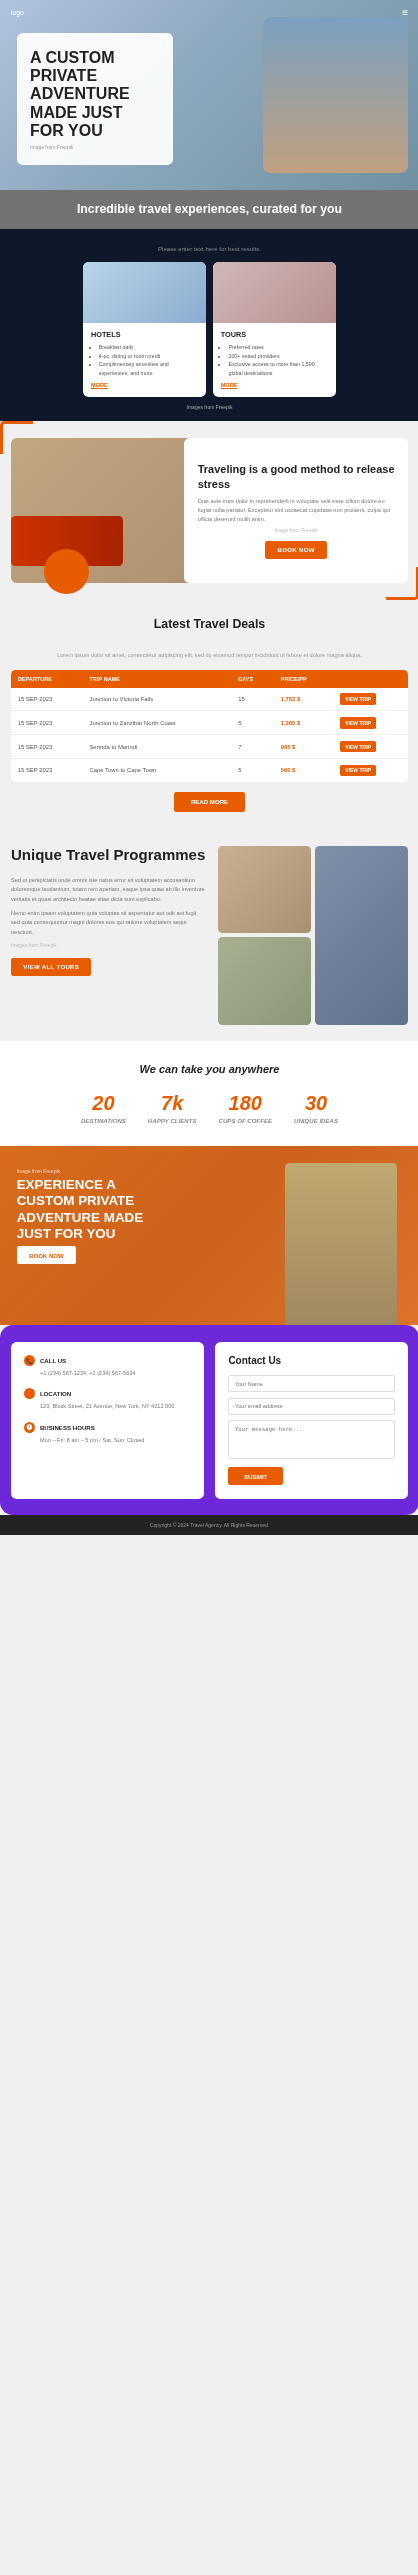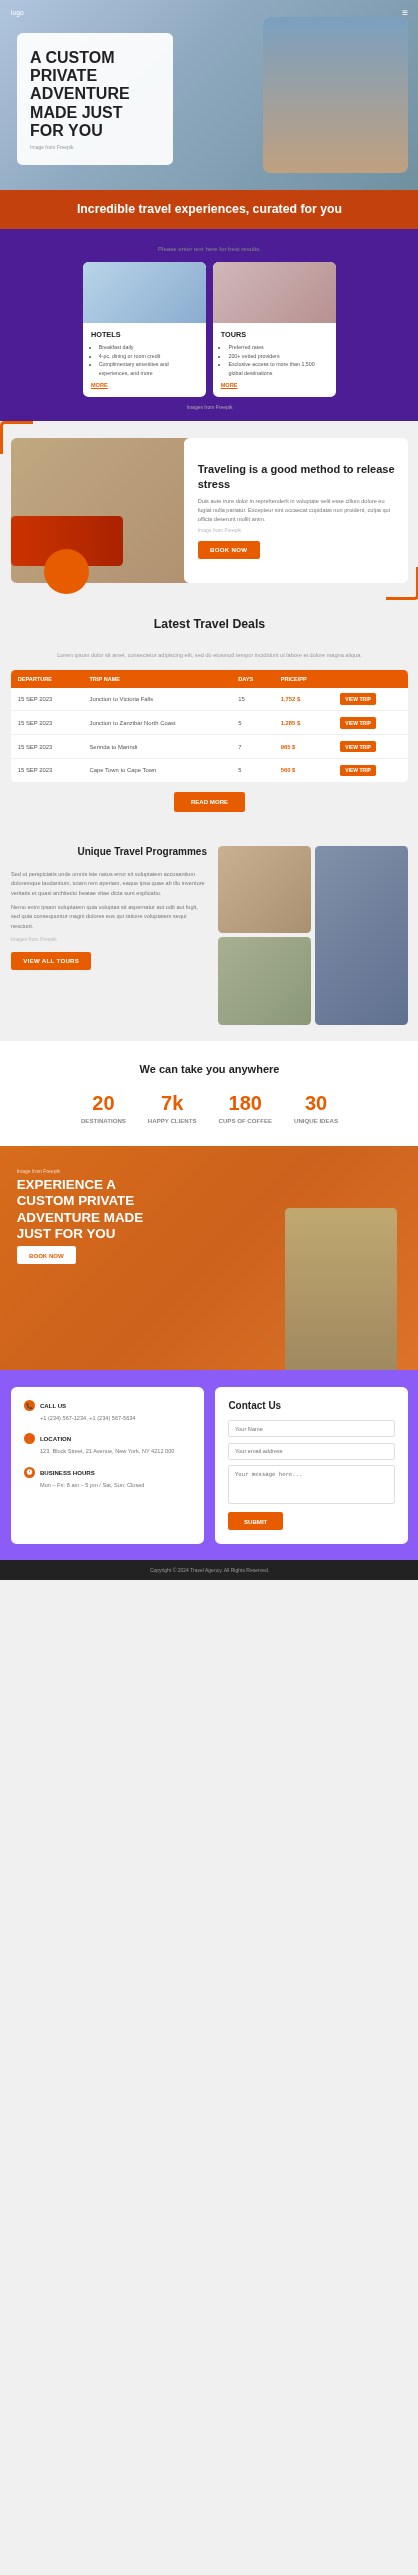--- a/index.html
+++ b/index.html
@@ -51,31 +51,31 @@
     .hero-people-fig {
       width: 100%;
       height: 100%;
       background: linear-gradient(180deg, #7aa0c0 0%, #c0a080 100%);
       border-radius: 6.7px;
       position: relative;
     }
 
     
     .orange-banner {
-      background: #c2410c;
+      background: #737373;
       color: #fff;
       text-align: center;
       padding: 12.3px 11px;
       font-size: 12.3px;
       font-weight: 700;
     }
 
     
     .cards-section {
-      background: #4c1d95;
+      background: #0f172a;
       padding: 16.7px 11px 11px;
     }
     .cards-subtitle { font-size: 6.1px; color: #888; text-align: center; margin-bottom: 10px; }
     .cards-row {
       display: flex;
       gap: 6.7px;
       justify-content: center;
     }
     .card {
       background: #fff;
@@ -141,20 +141,21 @@
     .stress-content {
       background: #fff;
       border-radius: 5.6px;
       padding: 15.6px 13.4px;
       margin-left: -16.7px;
       z-index: 3;
       flex: 1;
       display: flex;
       flex-direction: column;
       justify-content: center;
+      align-items: center;
     }
     .stress-title { font-size: 11px; font-weight: 700; color: #222; line-height: 1.3; margin-bottom: 5.6px; }
     .stress-text { font-size: 5.6px; color: #777; line-height: 1.6; margin-bottom: 3.3px; }
     .stress-credit { font-size: 5px; color: #bbb; margin-bottom: 7.8px; }
     .btn-orange {
       display: inline-block;
       background: #e85c00;
       color: #fff;
       font-size: 6.1px;
       font-weight: 700;
@@ -248,21 +249,21 @@
 
     
     .programs-section {
       background: #f0f0f0;
       padding: 16.7px 11px;
       display: flex;
       gap: 11px;
       align-items: flex-start;
     }
     .programs-left { flex: 1; }
-    .programs-title { font-size: 10px; font-weight: 900; color: #222; line-height: 1.2; margin-bottom: 12px; text-align: right; }
+    .programs-title { font-size: 15px; font-weight: 900; color: #222; line-height: 1.2; margin-bottom: 12px; }
     .programs-text { font-size: 5.6px; color: #777; line-height: 1.7; margin-bottom: 4.5px; }
     .programs-credit { font-size: 5px; color: #bbb; margin-bottom: 10px; }
     .programs-right {
       width: 190px;
       flex-shrink: 0;
       display: grid;
       grid-template-columns: 1fr 1fr;
       grid-template-rows: 1fr 1fr;
       gap: 4.5px;
       height: 179px;
@@ -281,38 +282,39 @@
     }
     .prog-img-3 {
       background: linear-gradient(135deg, #a8b090 0%, #8a9878 100%);
       grid-column: 1; grid-row: 2;
     }
 
     
     .stats-section {
       background: #fff;
       padding: 22px 27px;
+      font-style: italic;
     }
     .stats-title { font-size: 11px; font-weight: 700; text-align: center; color: #222; margin-bottom: 16.7px; }
     .stats-row {
       display: flex;
       justify-content: center;
       gap: 22px;
     }
     .stat-item { text-align: center; }
     .stat-number { font-size: 20px; font-weight: 900; color: #e85c00; }
     .stat-label { font-size: 6.1px; color: #888; text-transform: uppercase; font-weight: 600; margin-top: 2.2px; }
 
     
     .adventure-section {
       background: #e85c00;
       padding: 0;
       position: relative;
       overflow: hidden;
-      height: 224px;
+      height: 179px;
     }
     .adventure-overlay {
       position: absolute;
       left: 0; top: 0;
       width: 100%; height: 100%;
       background: rgba(232, 92, 0, 0.7);
     }
     .adventure-bg {
       width: 100%; height: 100%;
       background: linear-gradient(135deg, #b0905a 0%, #8a7060 50%, #c0a88a 100%);
@@ -344,24 +346,25 @@
       right: 22px;
       bottom: 0;
       width: 112px;
       height: 162px;
       background: linear-gradient(180deg, #c0a870 0%, #a08860 100%);
       border-radius: 4.5px 4.5px 0 0;
     }
 
     
     .contact-section {
-      background: #8b5cf6;
+      background: #6d28d9;
       padding: 16.7px 11px;
       display: flex;
       gap: 11px;
+      border-radius: 13px;
     }
     .contact-left {
       flex: 1;
       background: #fff;
       border-radius: 5.6px;
       padding: 13.4px;
     }
     .contact-right {
       flex: 1;
       background: #fff;

